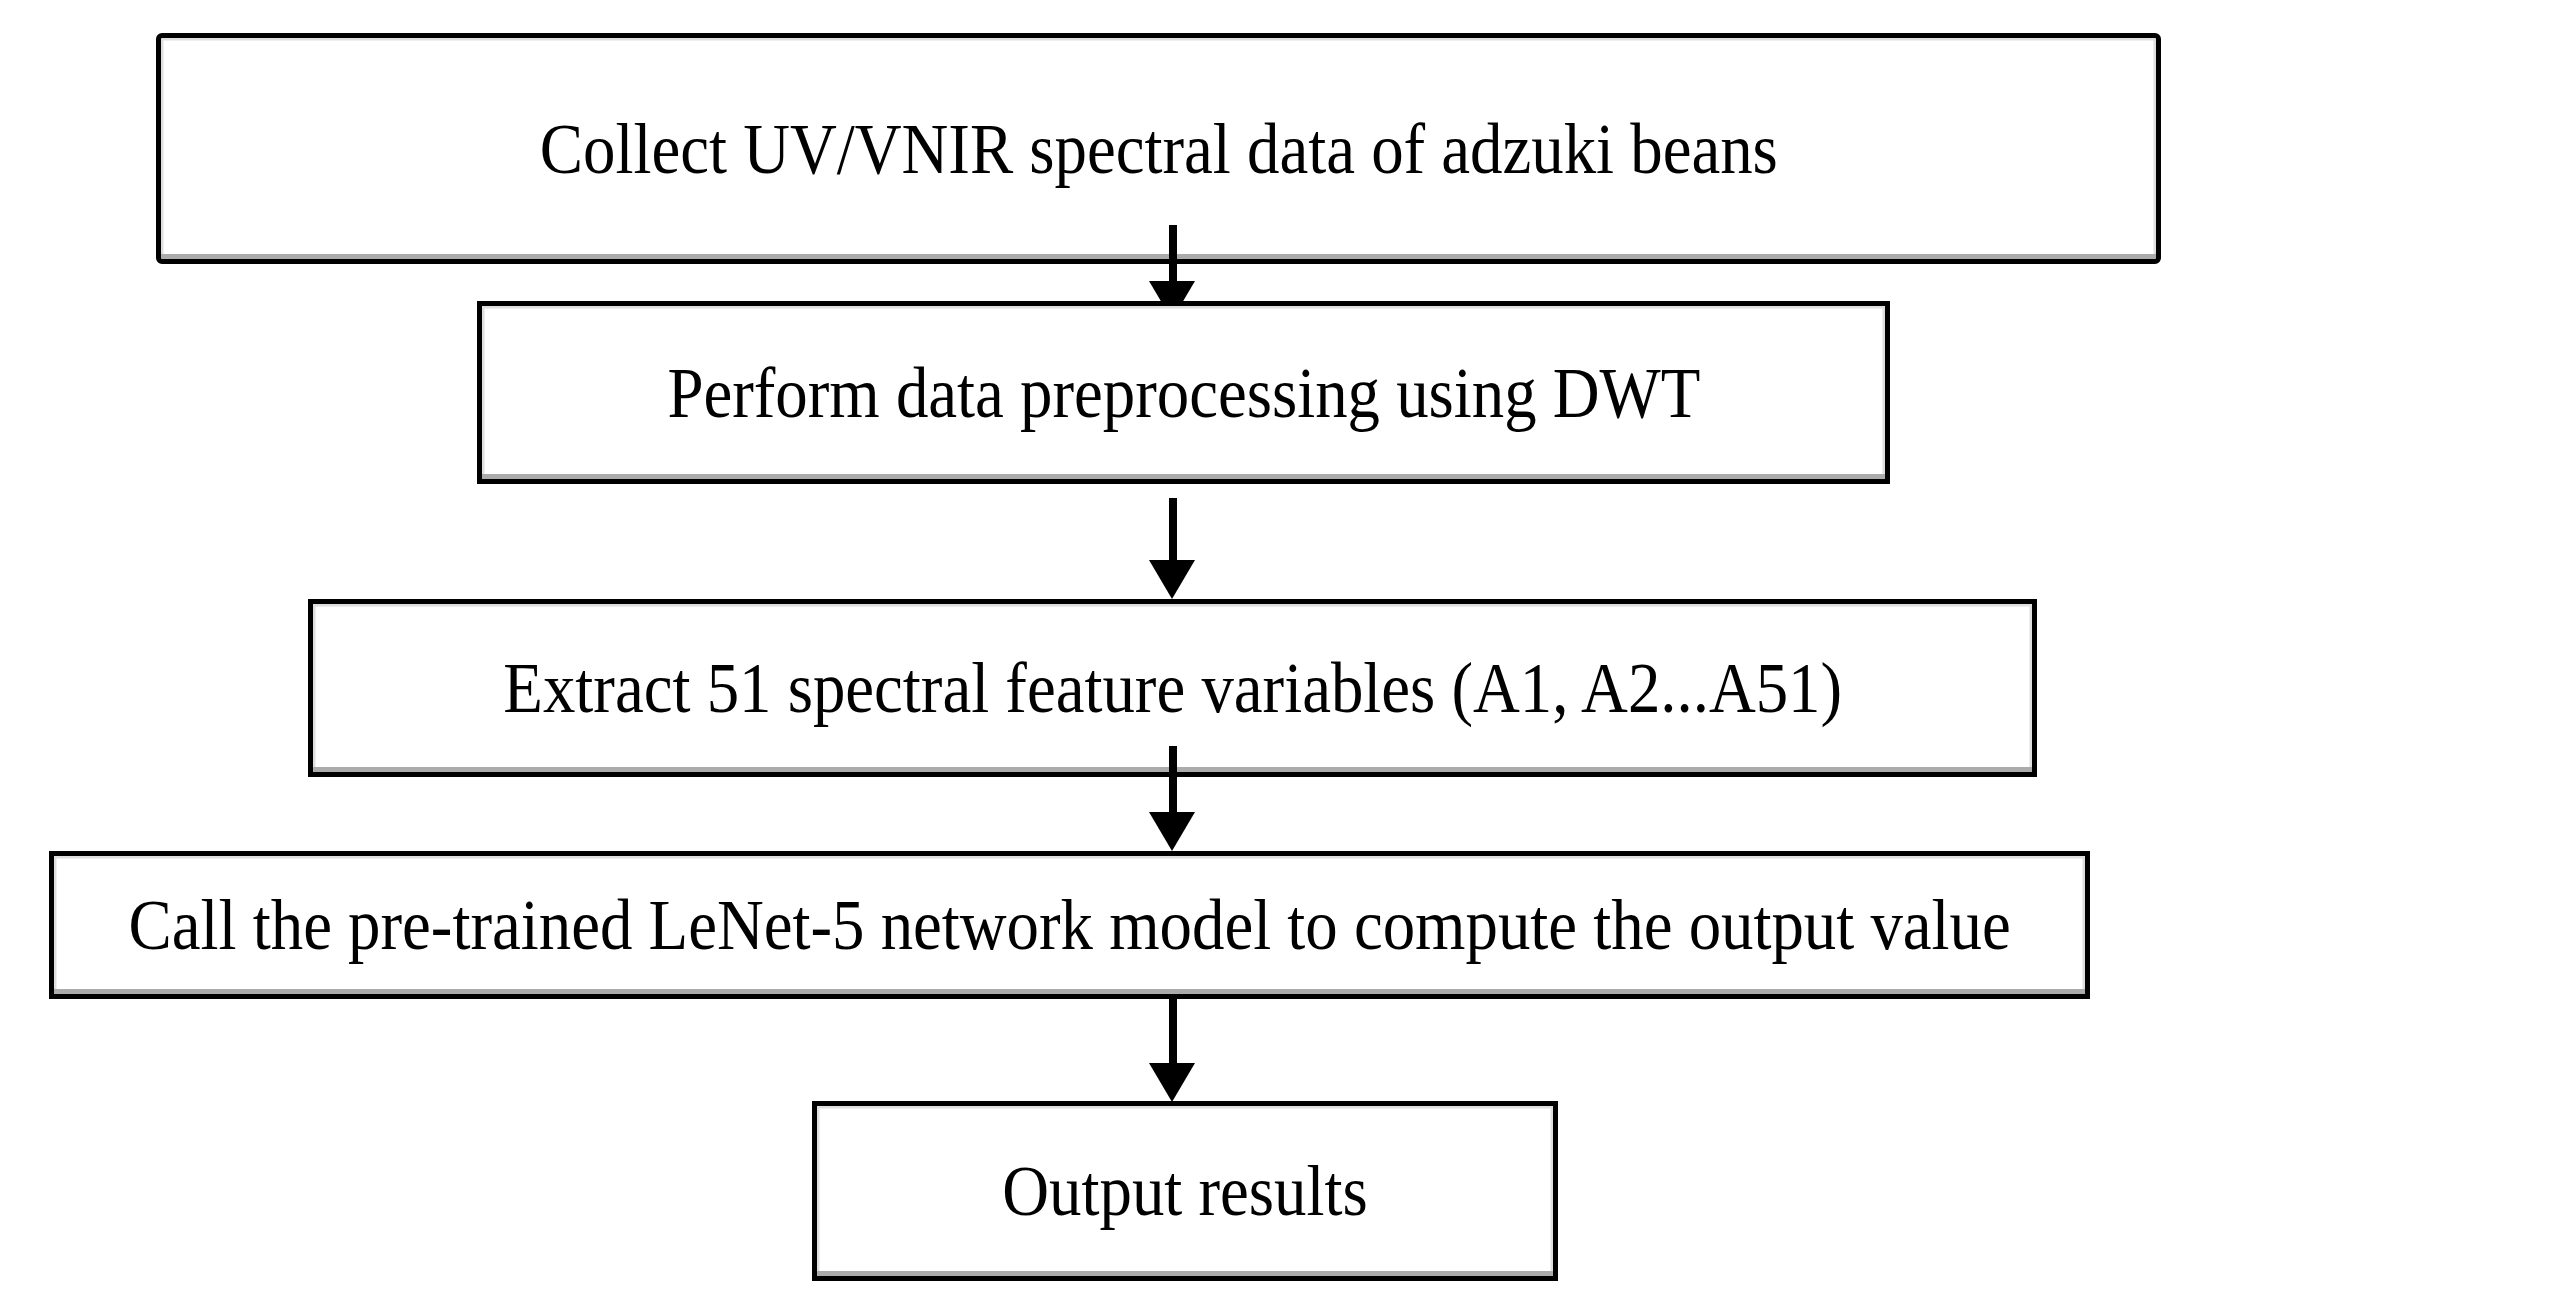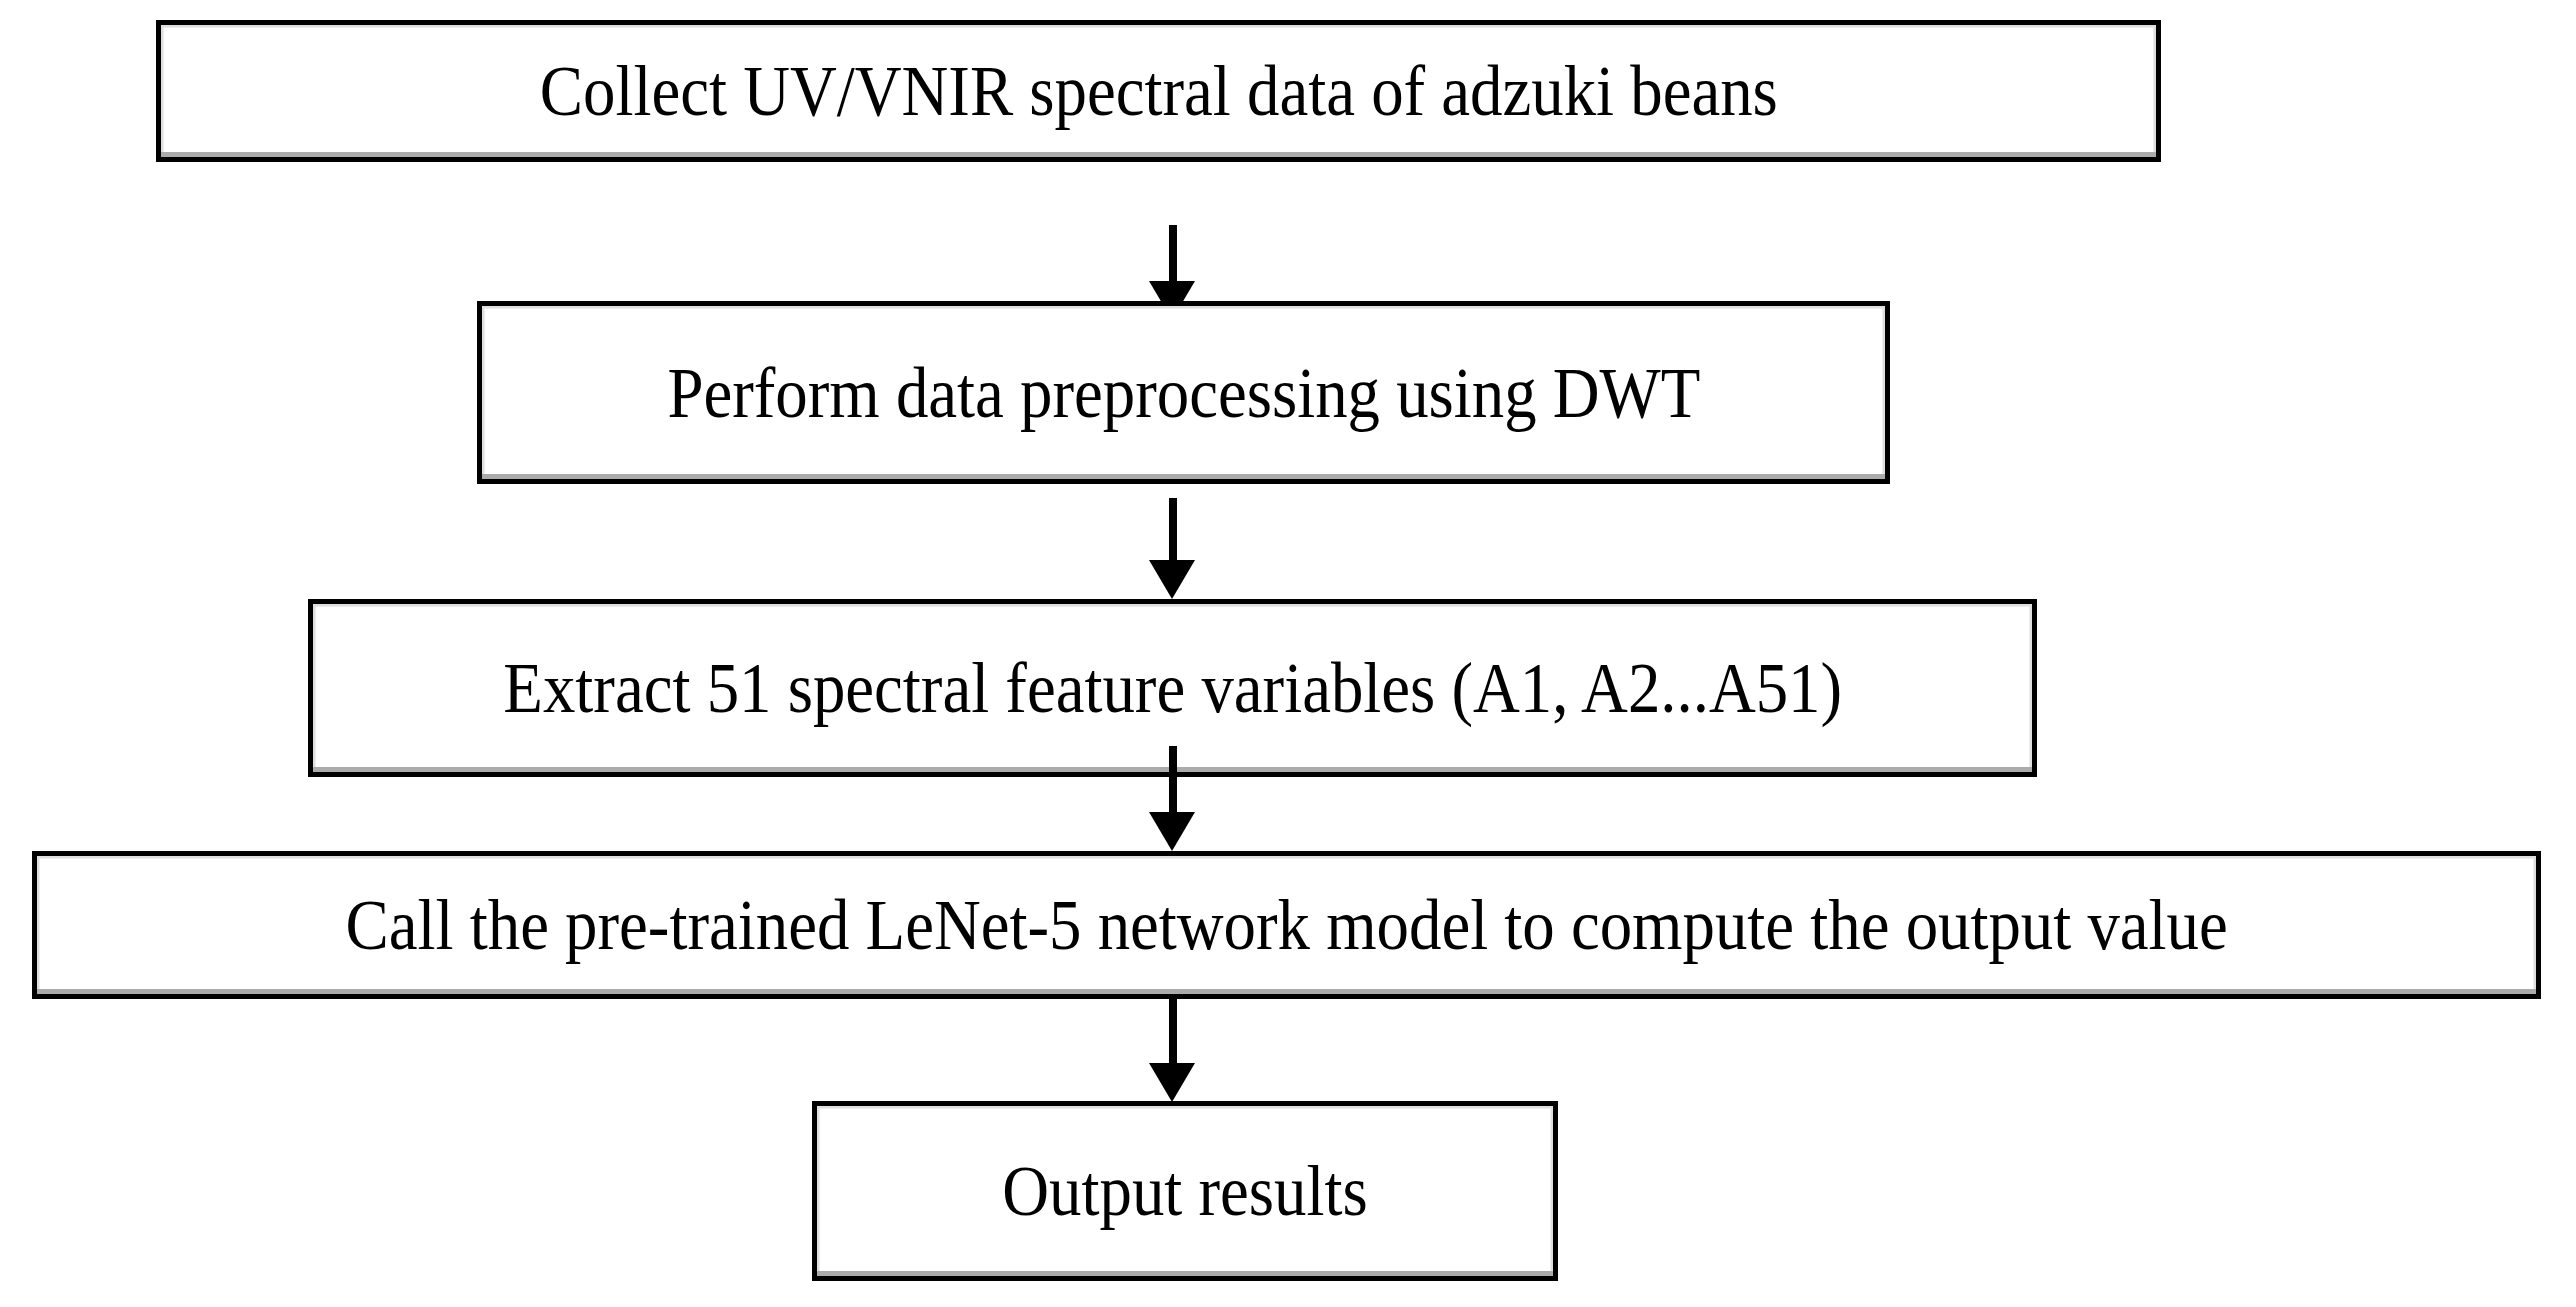--- a/index.html
+++ b/index.html
@@ -45,24 +45,24 @@
   .arrow-head {
     position: absolute;
     width: 0;
     height: 0;
     border-left: 23.5px solid transparent;
     border-right: 23.5px solid transparent;
     border-top: 39px solid #000000;
   }
 
   
-  #node-collect    { left: 156px;  top: 20px;   width: 2005px; height: 142px; }
+  #node-collect    { left: 156px;  top: 33px;   width: 2005px; height: 231px; border-radius: 6px; }
   #node-preprocess { left: 477px;  top: 301px;  width: 1413px; height: 183px; }
   #node-extract    { left: 308px;  top: 599px;  width: 1729px; height: 178px; }
-  #node-model      { left: 32px;   top: 851px; width: 2509px; height: 148px; font-family: Liberation Serif, serif; }
+  #node-model      { left: 49px;   top: 851px; width: 2041px; height: 148px; font-family: Liberation Serif, serif; }
   #node-output     { left: 812px;  top: 1101px; width: 746px;  height: 180px; justify-content: center; }
 
   
   #arrow-line-1 { left: 1169px; top: 225px;  height: 61px;  }
   #arrow-head-1 { left: 1149px; top: 281px;  }
   #arrow-line-2 { left: 1169px; top: 498px;  height: 68px;  }
   #arrow-head-2 { left: 1149px; top: 560px;  }
   #arrow-line-3 { left: 1169px; top: 746px;  height: 72px;  }
   #arrow-head-3 { left: 1149px; top: 812px;  }
   #arrow-line-4 { left: 1169px; top: 998px; height: 71px;  }

